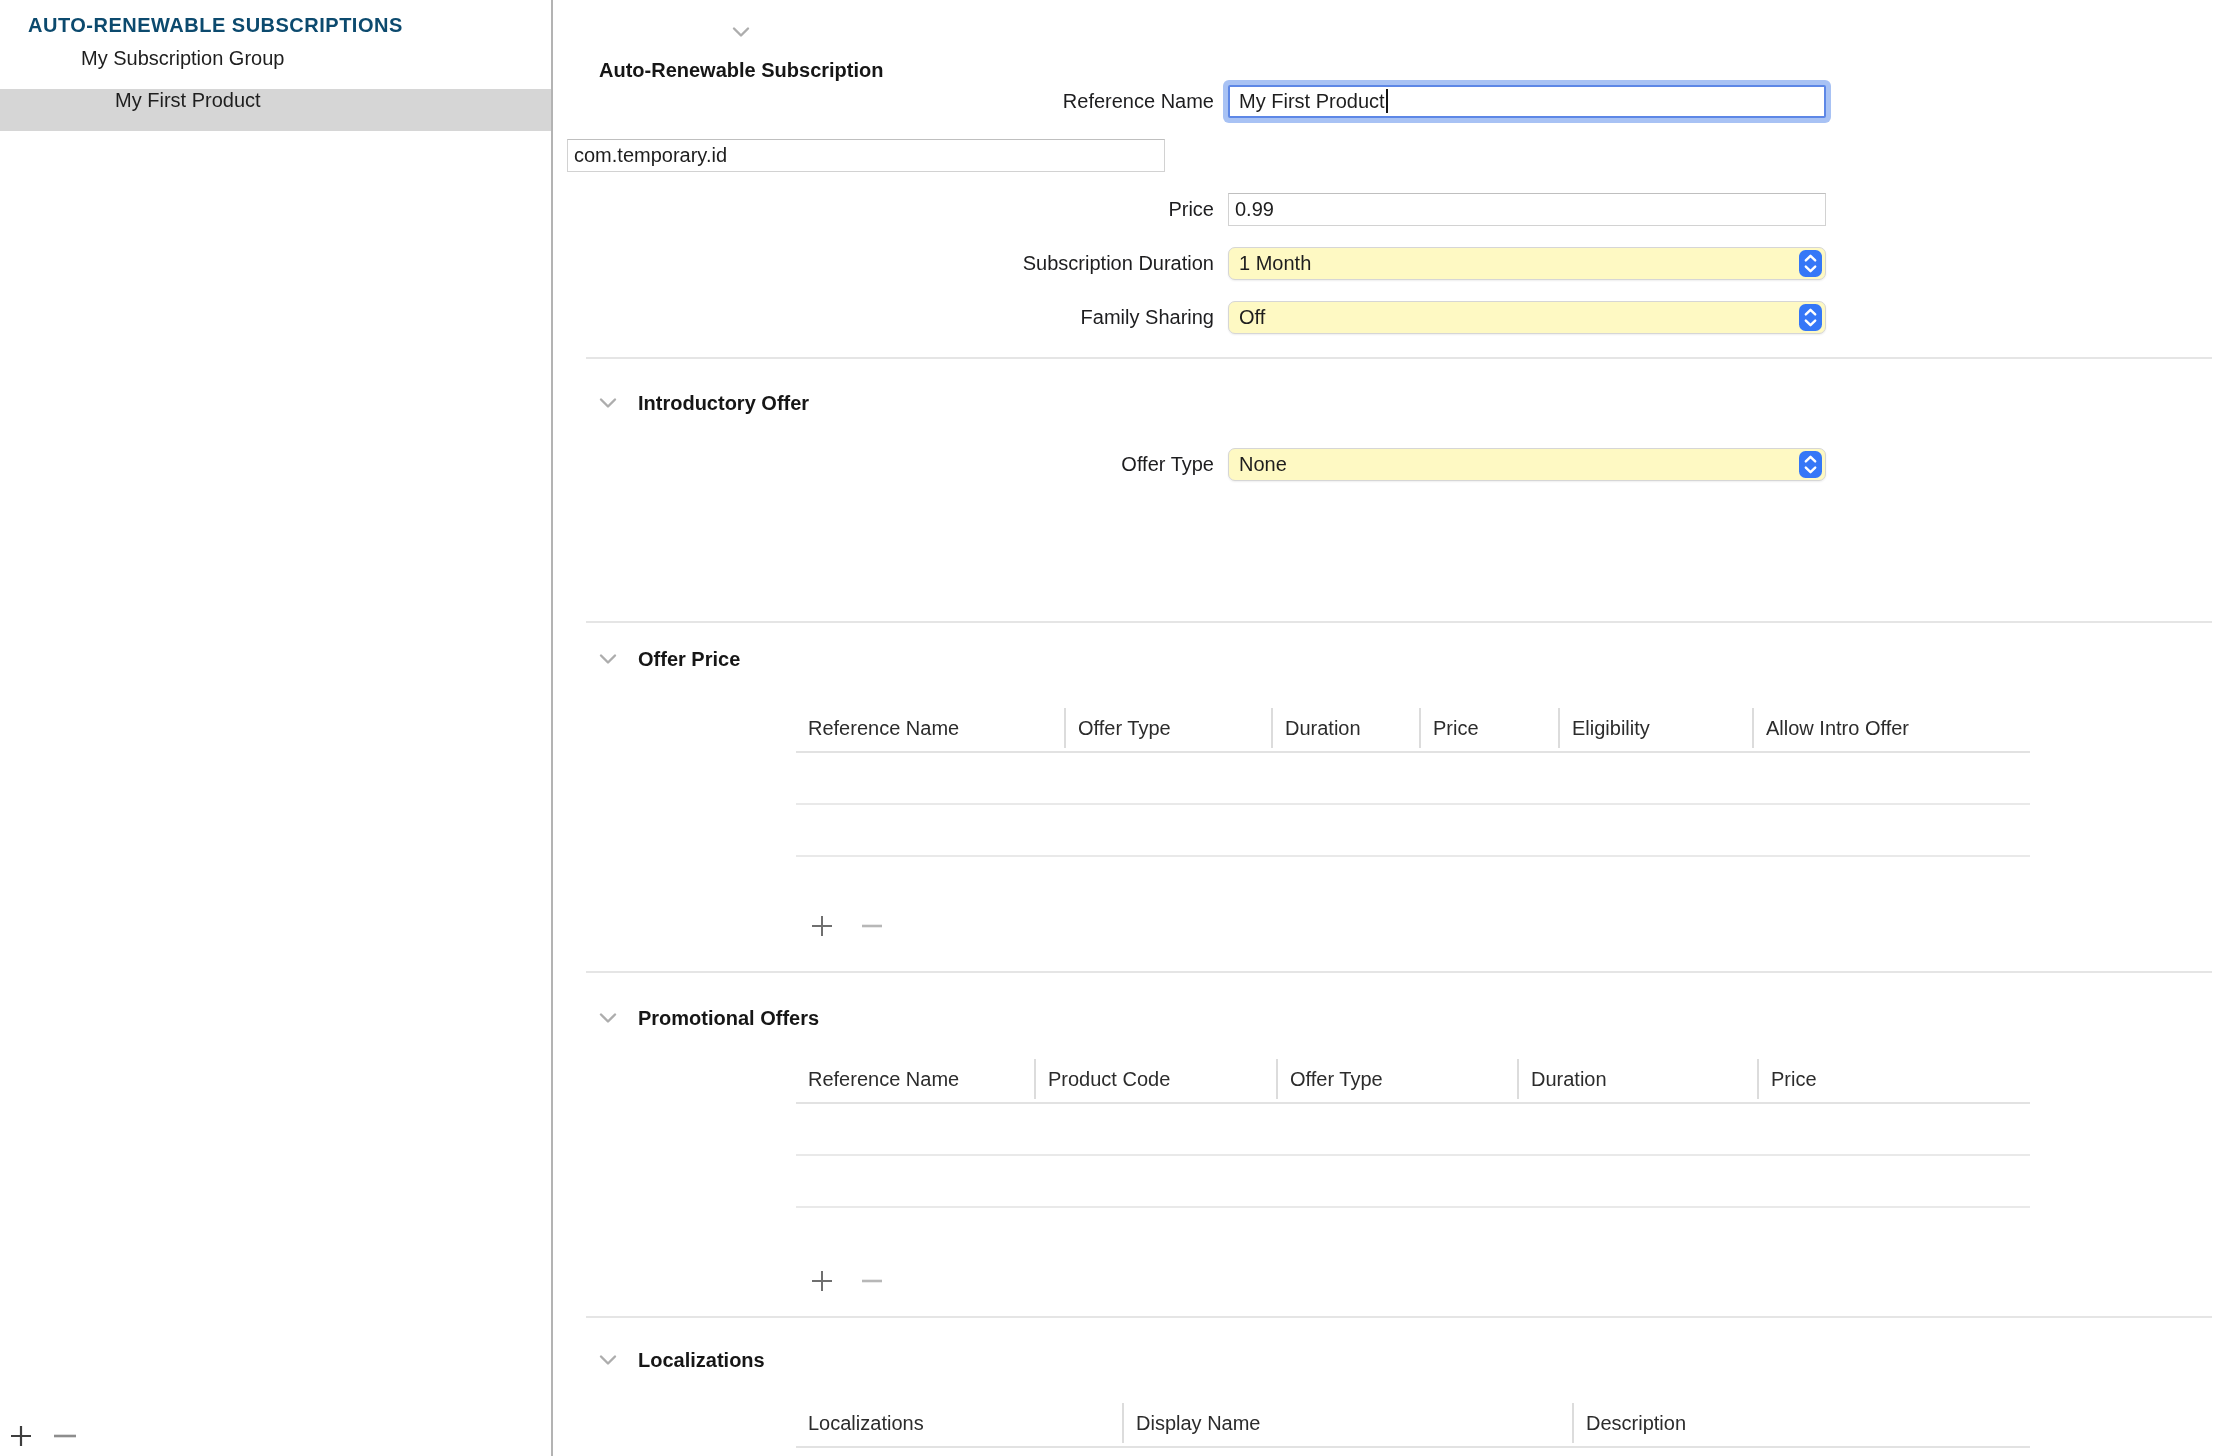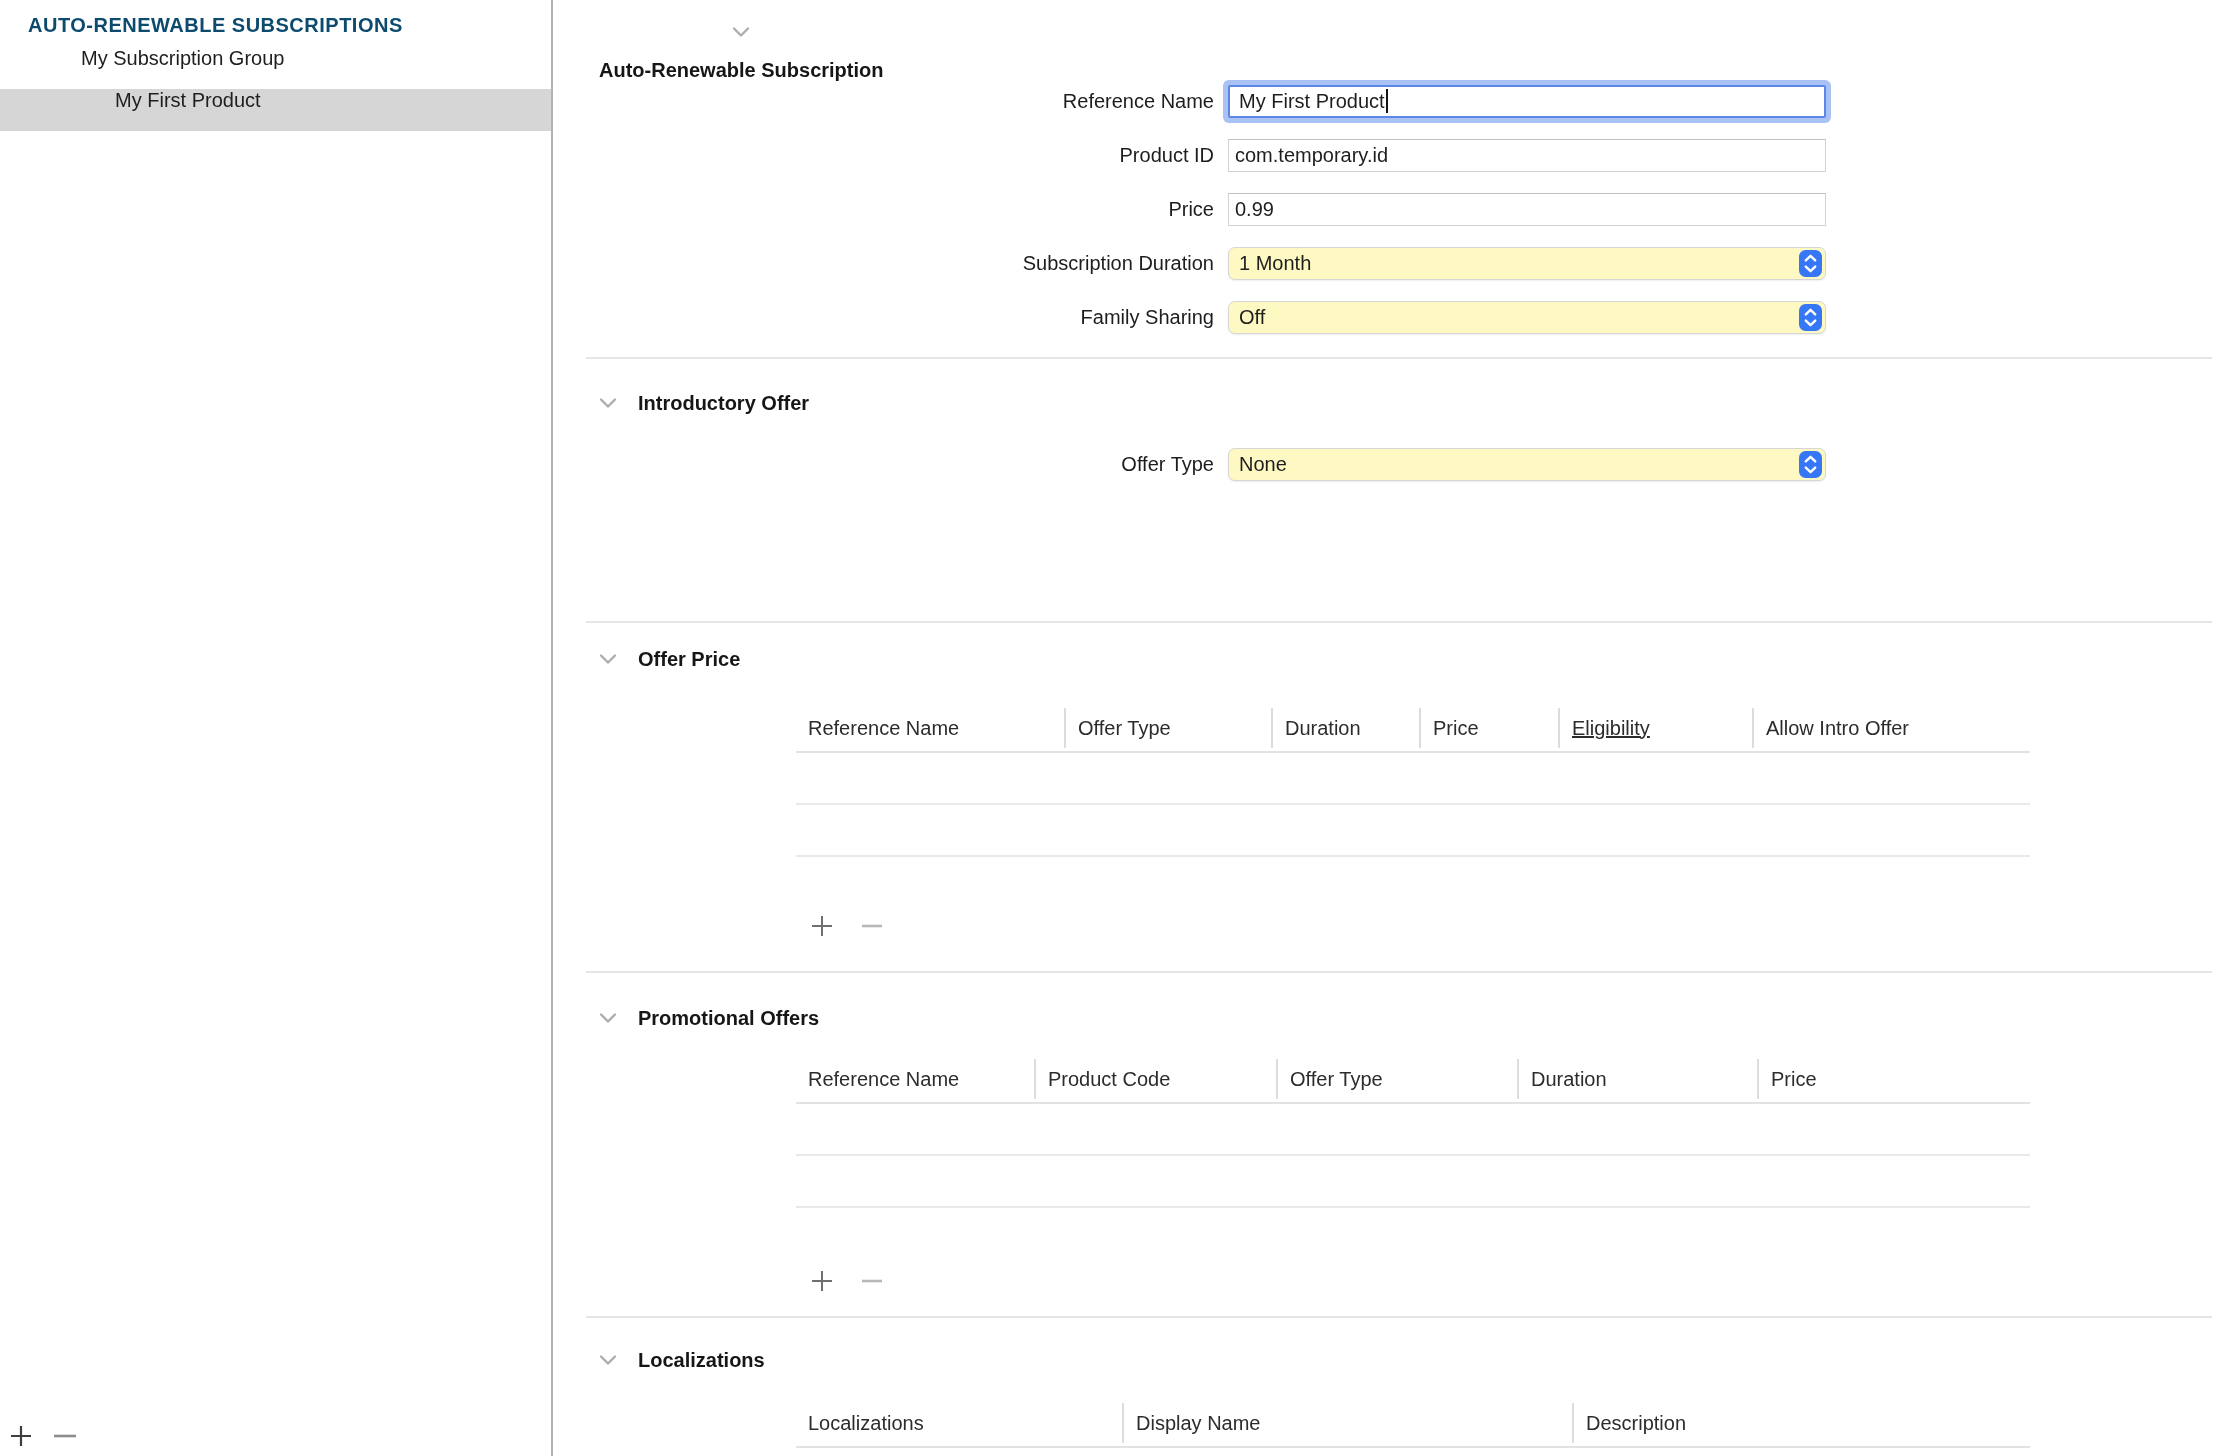--- a/index.html
+++ b/index.html
@@ -60,21 +60,21 @@
   .th {
     height:40px; display:flex; align-items:center; padding-left:12px;
     border-left:2px solid #dcdcdc; color:#2c2c2c; white-space:nowrap; overflow:hidden;
   }
   .th:first-child { border-left:none; }
   .trow { height:52px; border-bottom:2px solid #e9e9e9; }
 
   
   .t-oc .th:nth-child(1){width:268px;} .t-oc .th:nth-child(2){width:207px;}
   .t-oc .th:nth-child(3){width:148px;} .t-oc .th:nth-child(4){width:139px;}
-  .t-oc .th:nth-child(5){width:194px;text-decoration:underline;} .t-oc .th:nth-child(6){width:246px;}
+  .t-oc .th:nth-child(5){width:194px;} .t-oc .th:nth-child(6){width:246px;}
   
   .t-po .th:nth-child(1){width:238px;} .t-po .th:nth-child(2){width:242px;}
   .t-po .th:nth-child(3){width:241px;} .t-po .th:nth-child(4){width:240px;}
   .t-po .th:nth-child(5){width:273px;}
   
   .t-lo .th:nth-child(1){width:326px;} .t-lo .th:nth-child(2){width:450px;}
   .t-lo .th:nth-child(3){width:458px;}
 
   .table-actions { position:absolute; left:257px; display:flex; align-items:center; gap:26px; }
 
@@ -145,21 +145,20 @@
       <div class="frow">
         <span class="flabel">Reference Name</span>
         <div class="fcontrol">
           <div class="textfield focused">
             <span>My First Product</span>
             <span class="caret"></span>
           </div>
         </div>
       </div>
       <div class="frow">
-        <span class="flabel">Product ID</span>
         <div class="fcontrol">
           <div class="textfield">
             <span>com.temporary.id</span>
           </div>
         </div>
       </div>
       <div class="frow">
         <span class="flabel">Price</span>
         <div class="fcontrol">
           <div class="textfield">

